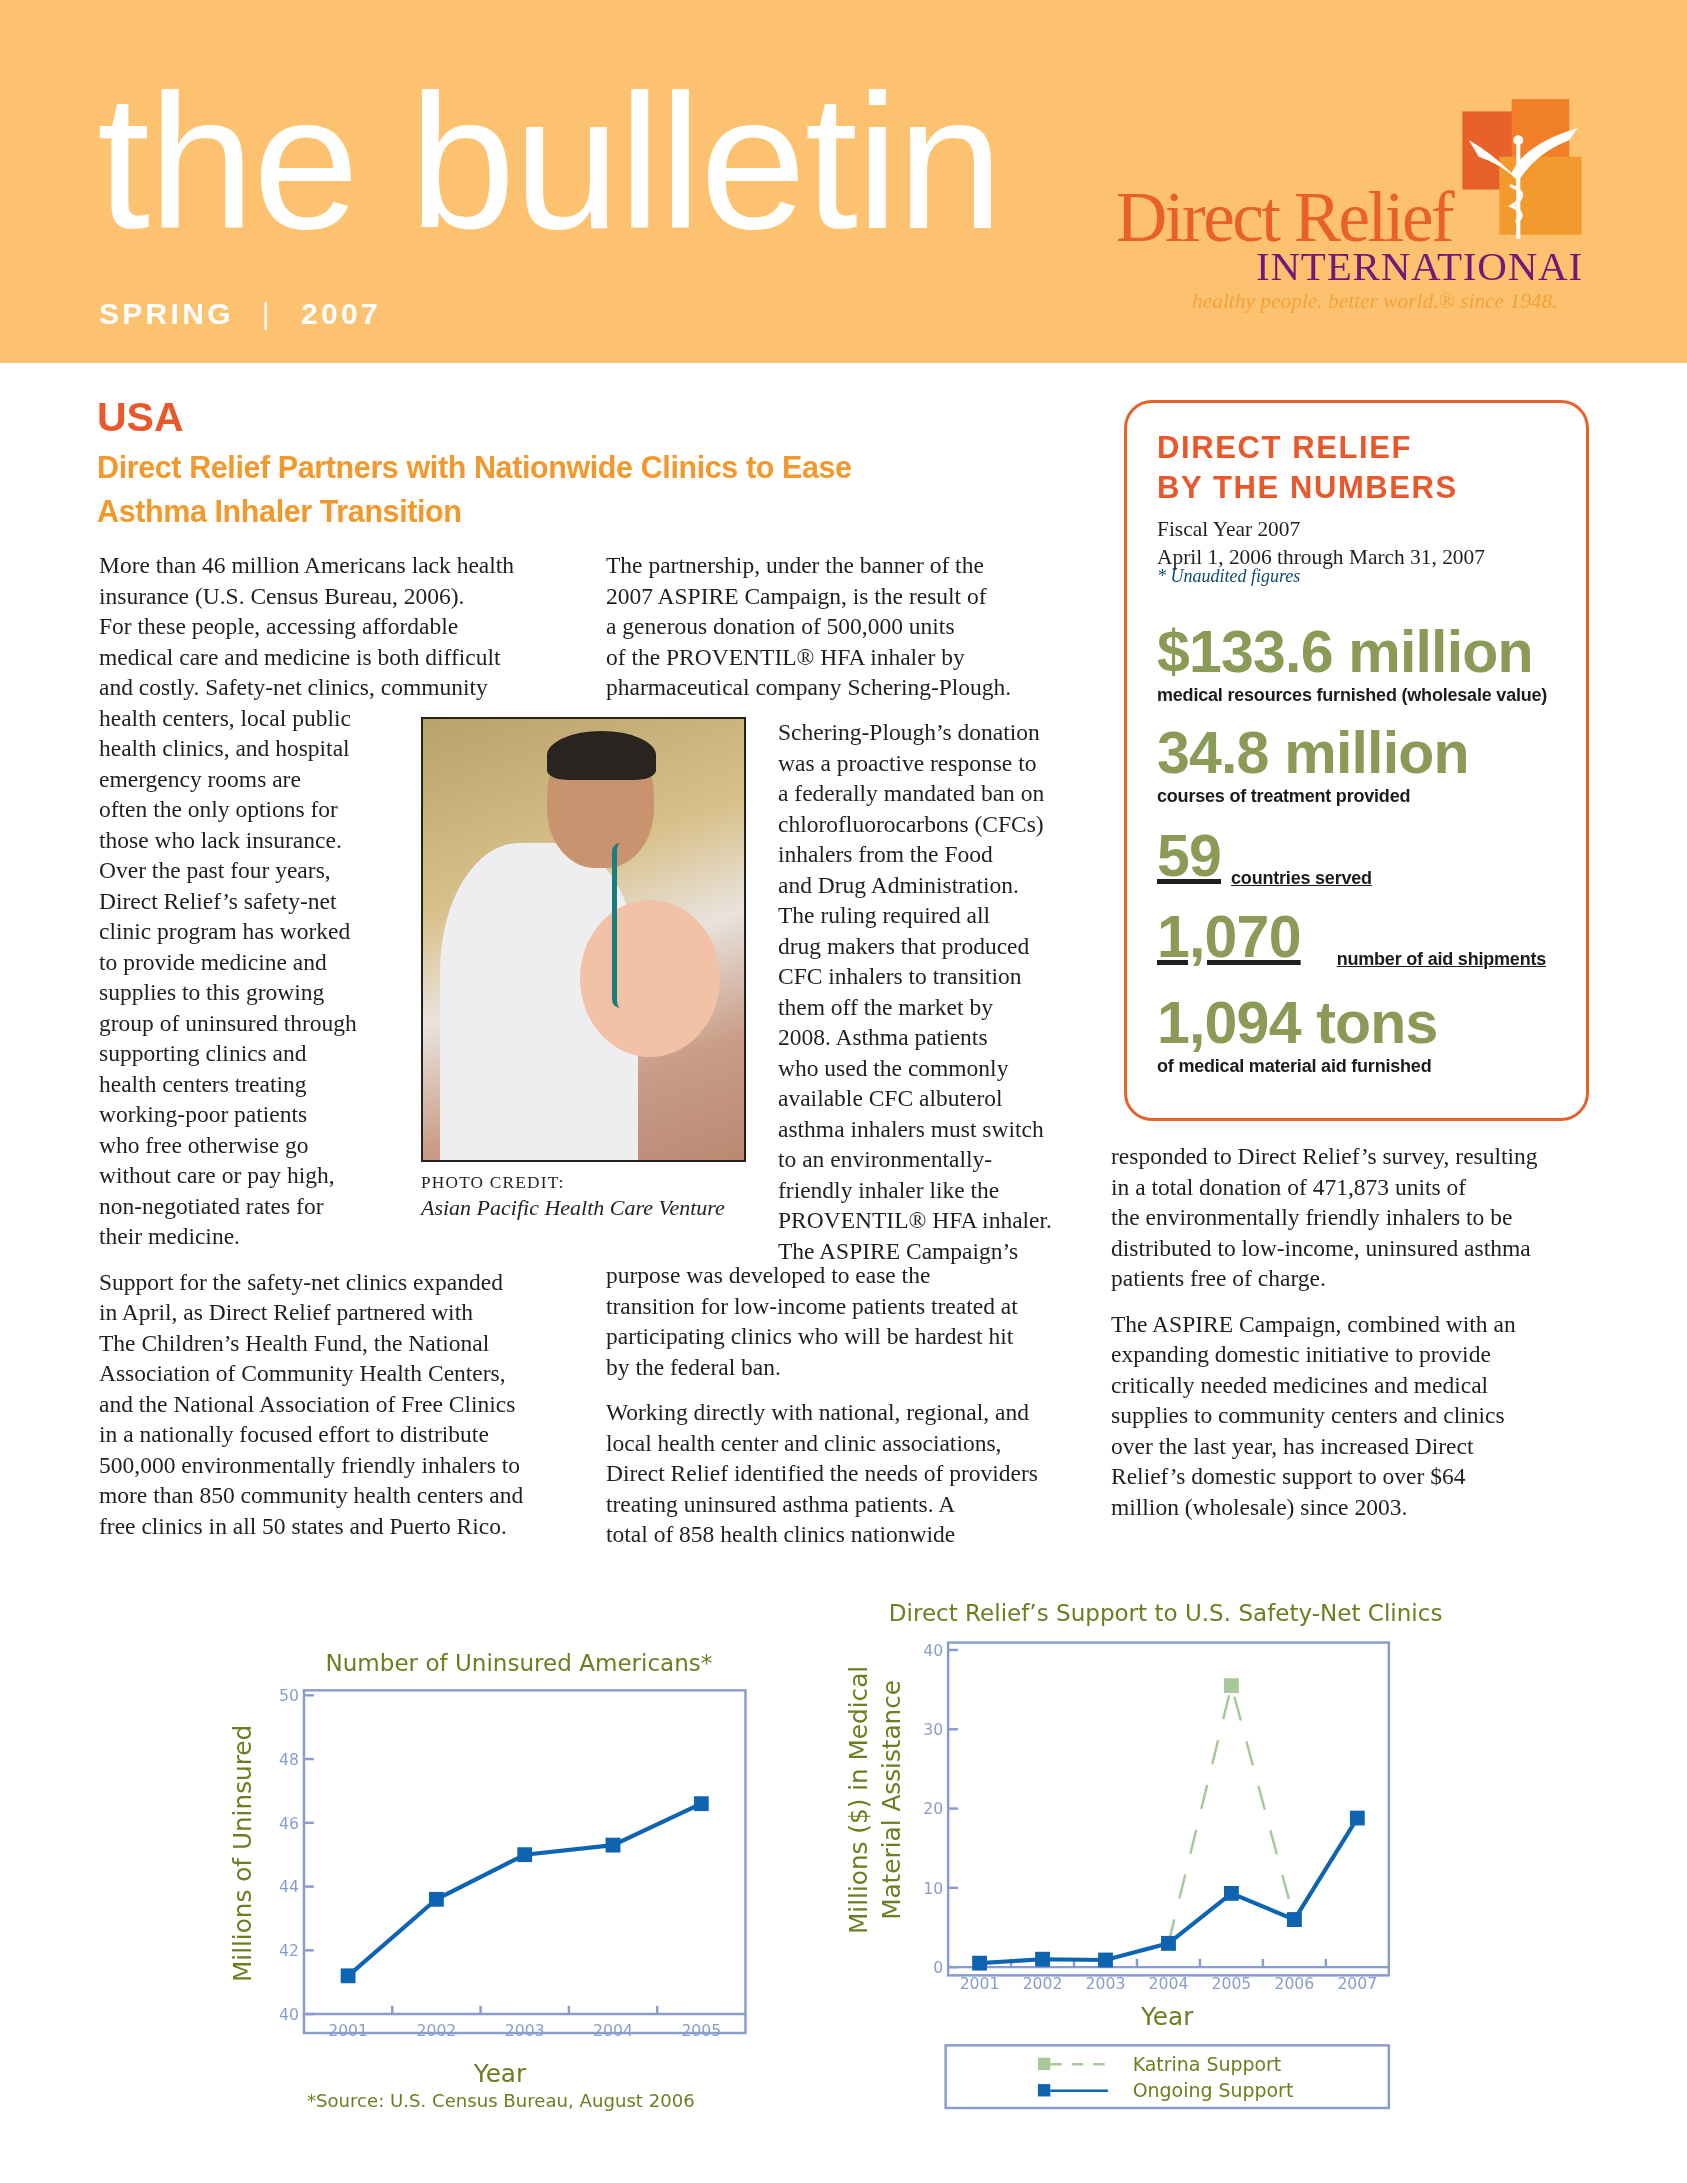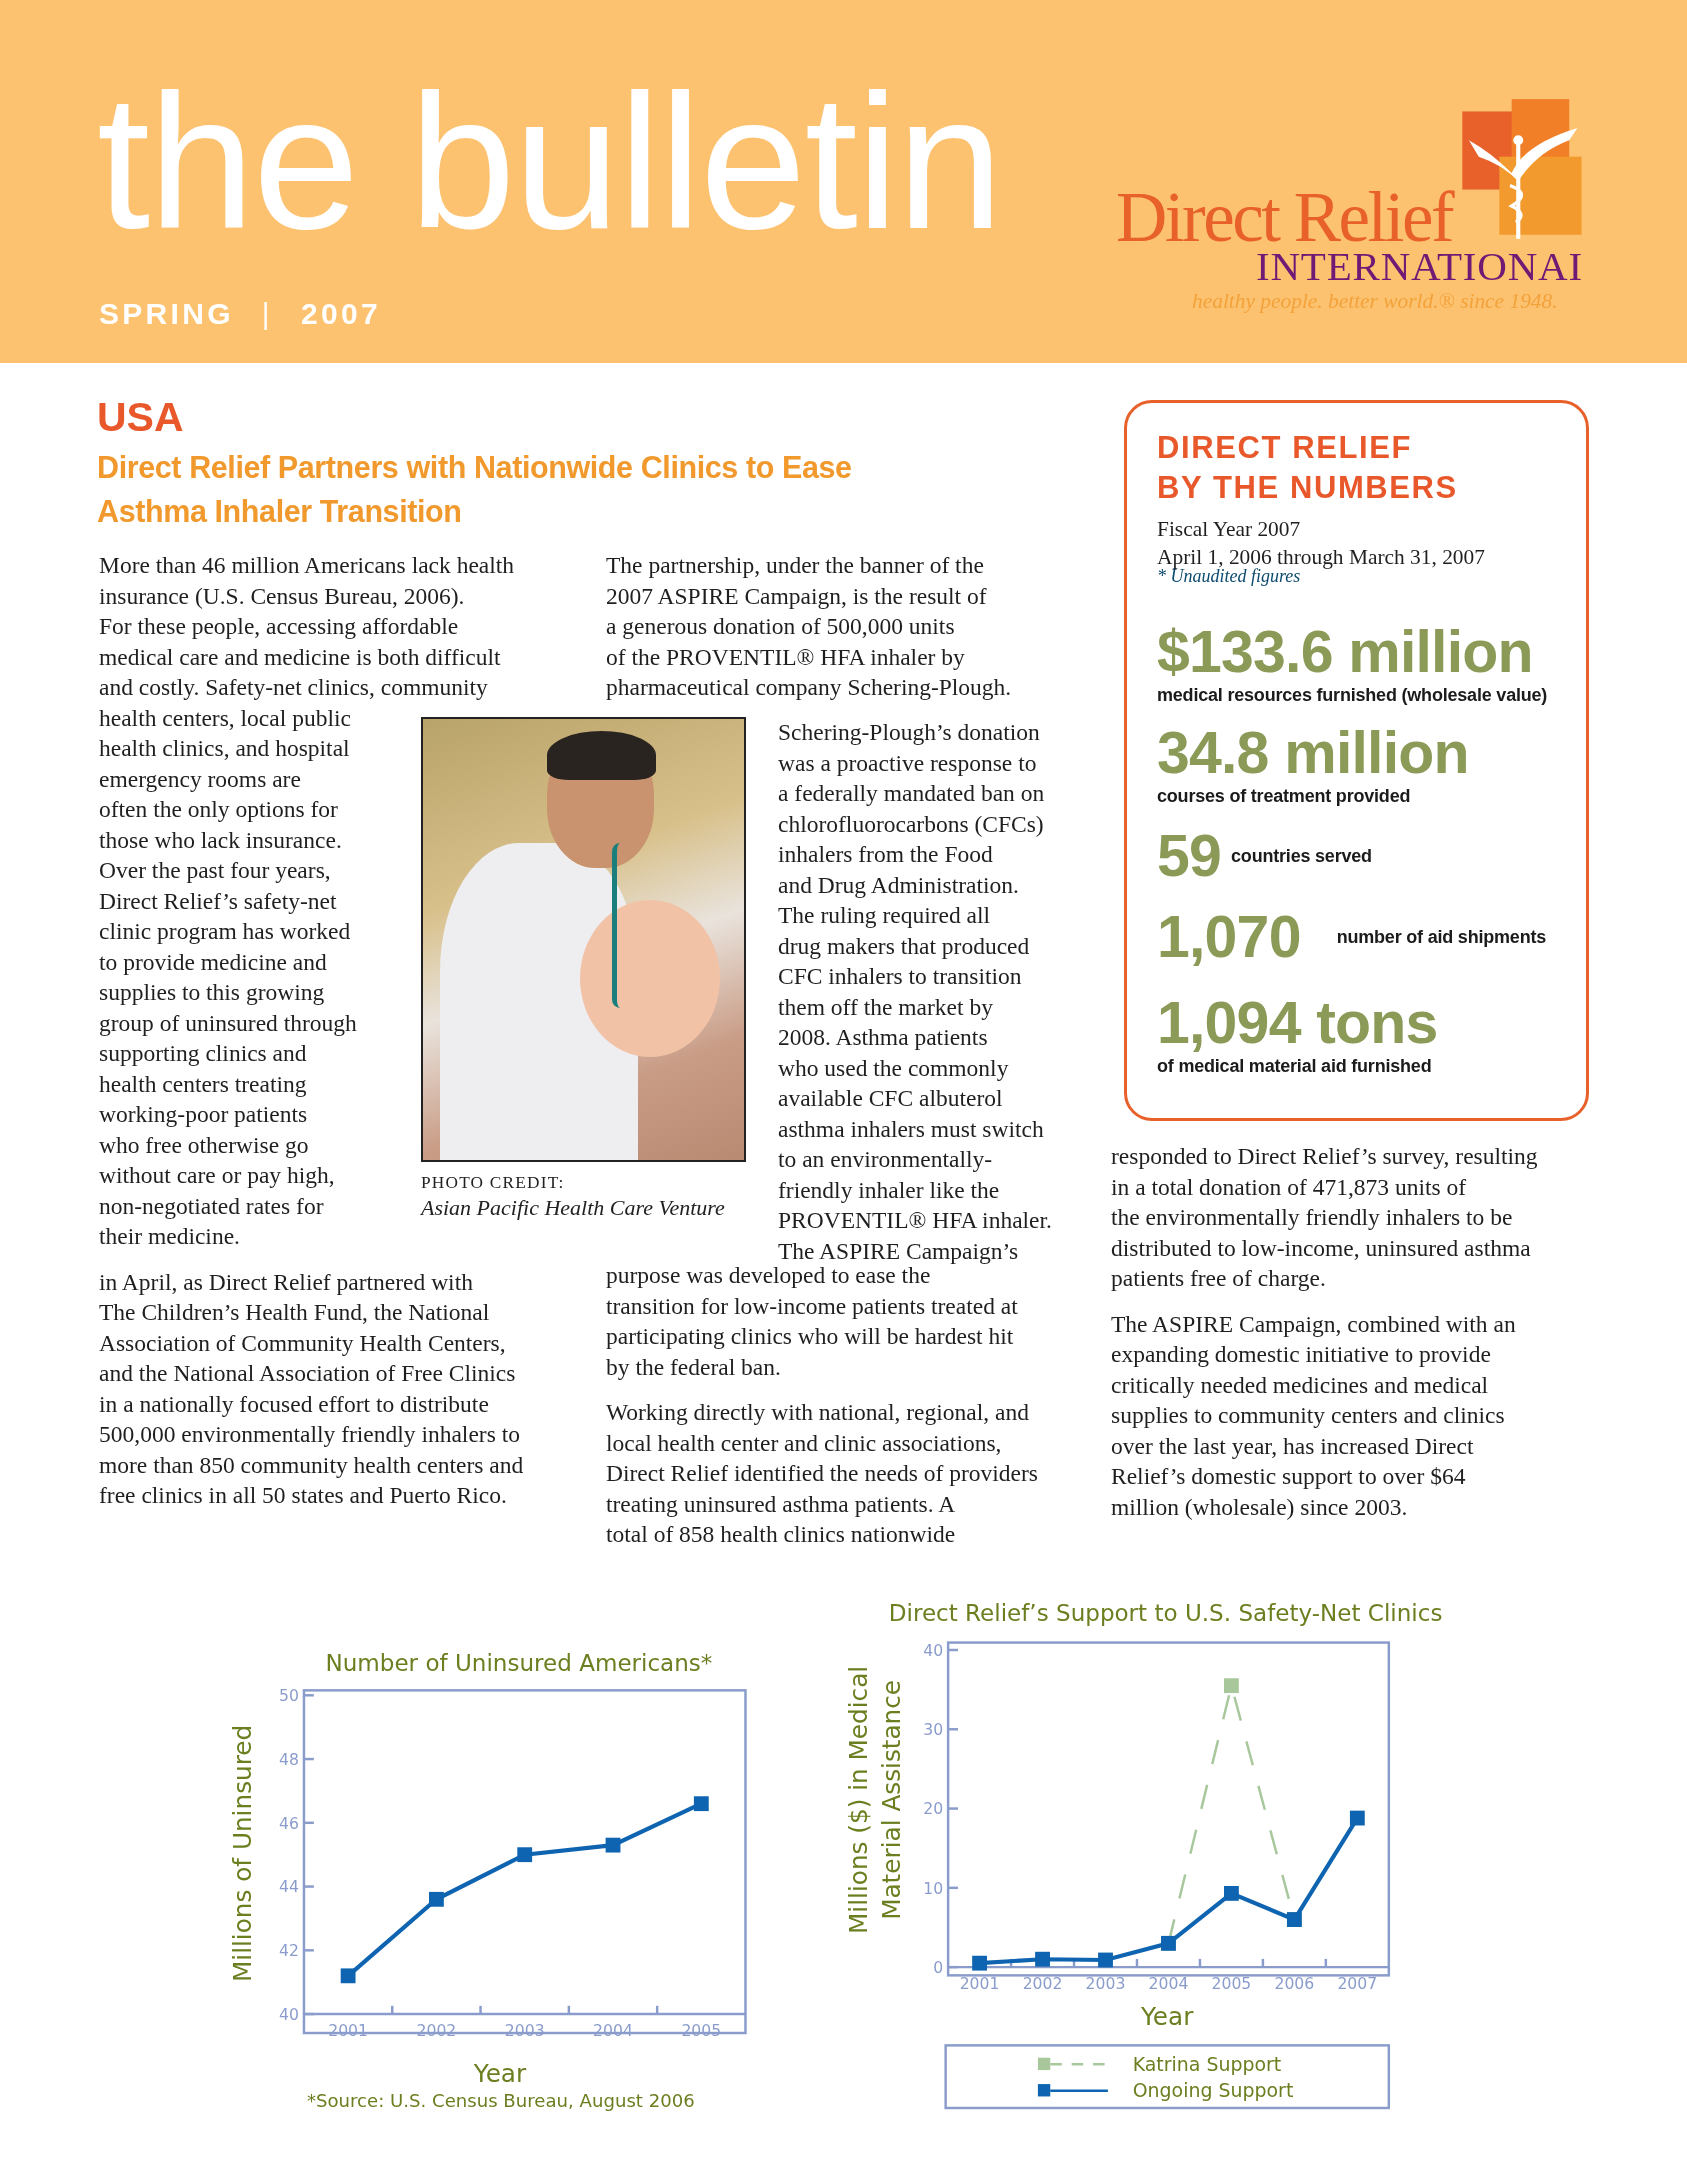--- a/index.html
+++ b/index.html
@@ -43,21 +43,21 @@
 
   
   .numbers { position: absolute; left: 1124px; top: 400px; width: 465px; height: 721px; border: 3.3px solid #e8602a; border-radius: 28px; }
   .numbers h2 { position: absolute; left: 30px; top: 25px; font-family: "Liberation Sans", sans-serif; font-weight: bold;
     font-size: 31px; line-height: 40px; color: #e8582a; letter-spacing: 1.6px; }
   .numbers .fy { position: absolute; left: 30px; top: 112px; font-size: 21.4px; line-height: 28px; color: #1f1f1f; }
   .numbers .note { position: absolute; left: 30px; top: 163px; font-size: 18px; font-style: italic; color: #0c4a6e; }
   .stat-big { font-family: "Liberation Sans", sans-serif; font-weight: bold; color: #8c9a58; letter-spacing: -0.8px; }
   .stat-lbl { font-family: "Liberation Sans", sans-serif; font-weight: bold; color: #1b1b1b; font-size: 18px; letter-spacing: -0.2px; }
   .stat { position: absolute; left: 30px; }
-  .stat.inline { display: flex; align-items: center; gap: 10px; }
+  .stat.inline { display: flex; align-items: flex-end; gap: 10px; text-decoration: underline; }
 
   
   .chart { position: absolute; }
   .chart svg { overflow: visible; }
   .axis-tick-lbl { font-family: "DejaVu Sans", sans-serif; font-size: 19px; fill: #8a9ccc; }
   .chart-title { font-family: "DejaVu Sans", sans-serif; font-size: 28px; fill: #6b7f20; }
   .axis-title { font-family: "DejaVu Sans", sans-serif; font-size: 30px; fill: #6b7f20; }
   .src-note { font-family: "DejaVu Sans", sans-serif; font-size: 22px; fill: #6b7f20; }
   .legend-txt { font-family: "DejaVu Sans", sans-serif; font-size: 23px; fill: #6b7f20; }
 </style>
@@ -115,20 +115,21 @@
       <div>group of uninsured through</div>
       <div>supporting clinics and</div>
       <div>health centers treating</div>
       <div>working-poor patients</div>
       <div>who free otherwise go</div>
       <div>without care or pay high,</div>
       <div>non-negotiated rates for</div>
       <div>their medicine.</div>
     </div>
   <div id="c1-p2" style="margin-top:15px;">
+      <div>Support for the safety-net clinics expanded</div>
       <div>in April, as Direct Relief partnered with</div>
       <div>The Children’s Health Fund, the National</div>
       <div>Association of Community Health Centers,</div>
       <div>and the National Association of Free Clinics</div>
       <div>in a nationally focused effort to distribute</div>
       <div>500,000 environmentally friendly inhalers to</div>
       <div>more than 850 community health centers and</div>
       <div>free clinics in all 50 states and Puerto Rico.</div>
     </div>
 </div>

